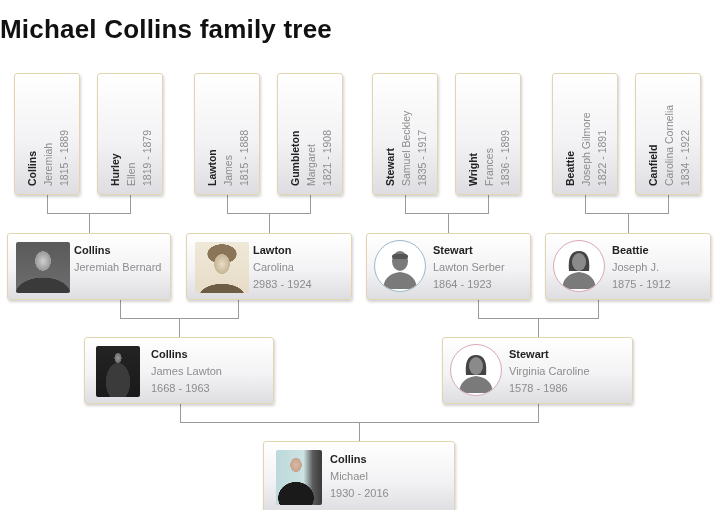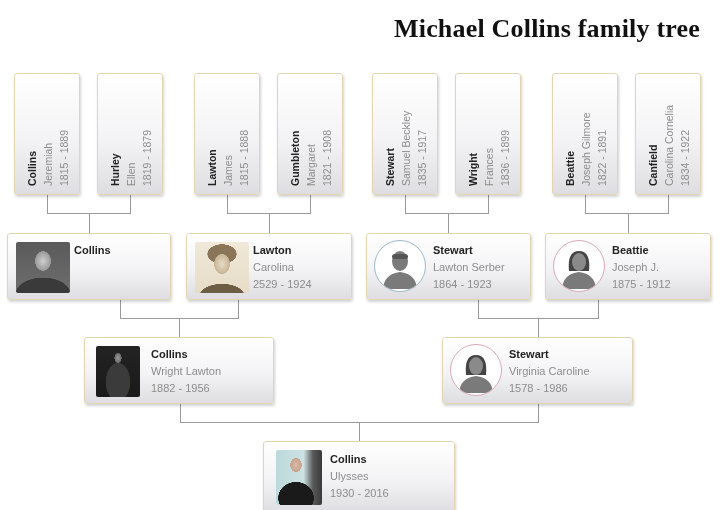--- a/index.html
+++ b/index.html
@@ -1,22 +1,22 @@
 <!DOCTYPE html>
 <html><head>
   <meta charset="utf-8">
   <style>
     html, body { margin:0; padding:0; }
     body {
       width:720px; height:510px; background:#ffffff; position:relative; overflow:hidden;
       font-family: "Liberation Sans", sans-serif;
     }
     .title {
-      position:absolute; left:0; top:14px; width:700px; text-align:right;
-      font-family: Liberation Serif, serif; font-weight:bold; font-size:26px; color:#111;
+      position:absolute; left:0; top:14px; width:700px; text-align:left;
+      font-family: Liberation Sans, sans-serif; font-weight:bold; font-size:26px; color:#111;
       letter-spacing:0.2px;
     }
     .box {
       position:absolute; box-sizing:border-box;
       border:1.5px solid #e2d6b2;
       border-radius:3px;
       background: linear-gradient(to bottom, #ffffff 0%, #f3f3f5 55%, #dedee2 100%);
       box-shadow: 1px 2px 3px rgba(0,0,0,0.18);
     }
     .vbox { width:66px; height:122px; top:73px; }
@@ -139,28 +139,29 @@
     <span class="sur">Canfield</span>
     <span class="given">Carolina Cornelia</span>
     <span class="years">1834 - 1922</span>
   </div>
 </div>
 
 <div class="box hbox" style="left:7px;top:233px;width:164px;">
   <div class="photo" style="background: radial-gradient(ellipse 13px 16px at 27px 19px, #cfcfcf 0%, #9a9a9a 60%, transparent 62%), radial-gradient(ellipse 30px 18px at 27px 52px, #3a3a3a 0%, #3a3a3a 90%, transparent 92%), linear-gradient(#5a5a5a, #6e6e6e);"></div>
   <div class="htext">
     <span class="sur">Collins</span>
+    <span class="given">Jeremiah Bernard</span>
   </div>
 </div>
 <div class="box hbox" style="left:186px;top:233px;width:166px;">
   <div class="photo" style="background: radial-gradient(ellipse 11px 14px at 27px 22px, #e8dcc6 0%, #c7b595 70%, transparent 72%), radial-gradient(ellipse 18px 12px at 27px 12px, #8a7558 0%, #8a7558 80%, transparent 82%), radial-gradient(ellipse 26px 14px at 27px 54px, #6e5d45 0%, #6e5d45 85%, transparent 88%), linear-gradient(#f0e8d8, #e6dcc7);"></div>
   <div class="htext">
     <span class="sur">Lawton</span>
     <span class="given">Carolina</span>
-    <span class="years">2529 - 1924</span>
+    <span class="years">2983 - 1924</span>
   </div>
 </div>
 <div class="box hbox" style="left:366px;top:233px;width:165px;">
   <div class="avatar">
     <svg width="50" height="50" viewBox="0 0 50 50">
       <ellipse cx="25" cy="20" rx="8" ry="10" fill="#7a7a7a"></ellipse>
       <rect x="17" y="13" width="16" height="5" rx="3" fill="#555"></rect>
       <path d="M8 48 Q9 33 25 31 Q41 33 42 48 Z" fill="#7a7a7a"></path>
     </svg>
   </div>
@@ -182,22 +183,22 @@
     <span class="sur">Beattie</span>
     <span class="given">Joseph J.</span>
     <span class="years">1875 - 1912</span>
   </div>
 </div>
 
 <div class="box hbox" style="left:84px;top:337px;width:190px;">
   <div class="photo" style="left:11px;width:44px;background: radial-gradient(ellipse 5px 7px at 22px 12px, #9a9a9a 0%, #6a6a6a 70%, transparent 72%), radial-gradient(ellipse 14px 22px at 22px 36px, #3b3b3b 0%, #3b3b3b 85%, transparent 88%), linear-gradient(#232323, #1a1a1a);"></div>
   <div class="htext">
     <span class="sur">Collins</span>
-    <span class="given">Wright Lawton</span>
-    <span class="years">1882 - 1956</span>
+    <span class="given">James Lawton</span>
+    <span class="years">1668 - 1963</span>
   </div>
 </div>
 <div class="box hbox" style="left:442px;top:337px;width:191px;">
   <div class="avatar female">
     <svg width="50" height="50" viewBox="0 0 50 50">
       <path d="M15 30 Q13 10 25 10 Q37 10 35 30 Z" fill="#444"></path>
       <ellipse cx="25" cy="21" rx="7" ry="9" fill="#8a8a8a"></ellipse>
       <path d="M8 48 Q9 33 25 31 Q41 33 42 48 Z" fill="#7a7a7a"></path>
     </svg>
   </div>
@@ -205,16 +206,16 @@
     <span class="sur">Stewart</span>
     <span class="given">Virginia Caroline</span>
     <span class="years">1578 - 1986</span>
   </div>
 </div>
 
 <div class="box hbox" style="left:263px;top:441px;width:192px;height:72px;">
   <div class="photo" style="left:12px;width:46px;height:55px;background: radial-gradient(ellipse 8px 10px at 20px 15px, #d9b9a6 0%, #c7a38d 70%, transparent 72%), radial-gradient(ellipse 20px 18px at 20px 48px, #1a1a1a 0%, #1a1a1a 88%, transparent 90%), linear-gradient(to right, #bcd9db 0%, #cde2e2 60%, #5a5a5a 80%, #3a3a3a 100%);"></div>
   <div class="htext" style="top:9px;">
     <span class="sur">Collins</span>
-    <span class="given">Ulysses</span>
+    <span class="given">Michael</span>
     <span class="years">1930 - 2016</span>
   </div>
 </div>
 
 </body></html>

